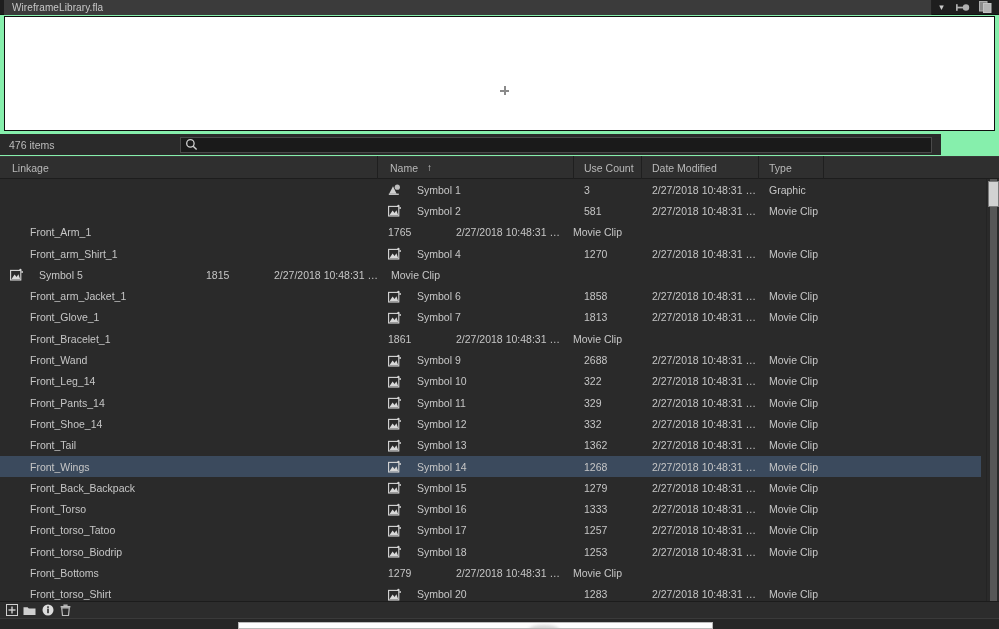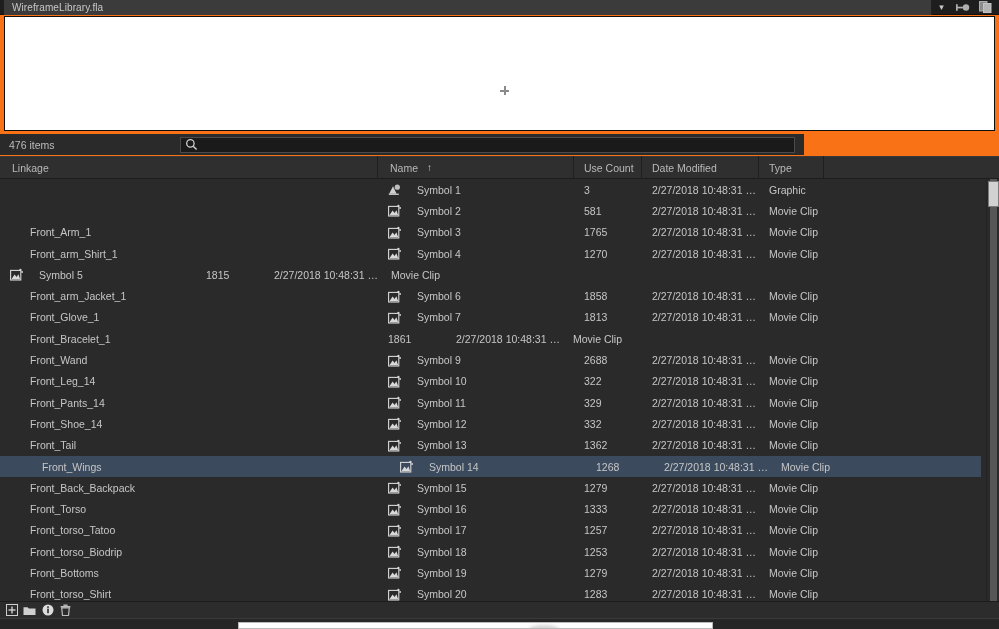--- a/index.html
+++ b/index.html
@@ -10,21 +10,21 @@
     overflow: hidden;
     background: #1c1c1c;
     font-family: "Liberation Sans", sans-serif;
     -webkit-font-smoothing: antialiased;
   }
 
   #app {
     position: relative;
     width: 999px;
     height: 629px;
-    background: #f97316;
+    background: #86efac;
   }
 
   
   .titlebar {
     position: absolute;
     left: 0; top: 0;
     width: 999px; height: 15px;
     background: #1e1e1e;
     display: flex;
     align-items: center;
@@ -79,21 +79,21 @@
     position: absolute;
     background: #8a8a8a;
   }
   .crosshair::before { left: 0; top: 4px; width: 9px; height: 2px; }
   .crosshair::after  { left: 4px; top: 0; width: 2px; height: 9px; }
 
   
   .searchrow {
     position: absolute;
     left: 0; top: 134px;
-    width: 804px; height: 21px;
+    width: 941px; height: 21px;
     background: #2a2a2a;
     display: flex;
     align-items: center;
     gap: 32px;
   }
   .itemcount {
     width: 148px;
     padding-left: 9px;
     color: #bcbcbc;
     font-size: 10.5px;
@@ -166,21 +166,21 @@
     left: 0; top: 0;
     width: 981px;
   }
   .row {
     height: 21.3px;
     display: flex;
     align-items: center;
     font-size: 10.5px;
     color: #c6c6c6;
   }
-  .row.selected { background: #3b4a5d; padding-left: 12px; }
+  .row.selected { background: #3b4a5d; }
   .c {
     height: 21.3px;
     display: flex;
     align-items: center;
     white-space: nowrap;
     overflow: hidden;
   }
   .c-linkage { width: 378px; padding-left: 30px; }
   .c-name    { width: 196px; padding-left: 10px; gap: 16px; }
   .c-use     { width: 68px; padding-left: 10px; }
@@ -342,29 +342,20 @@
               <circle cx="12.1" cy="4.0" r="0.9" fill="#d8d8d8"></circle>
             </svg>
             <span>Symbol 2</span>
           </div>
           <div class="c c-use">581</div>
           <div class="c c-date">2/27/2018 10:48:31 …</div>
           <div class="c c-type">Movie Clip</div>
         </div>
         <div class="row">
           <div class="c c-linkage">Front_Arm_1</div>
-          <div class="c c-name">
-            <svg class="symicon" viewBox="0 0 13 13">
-              <rect x="0.6" y="2.4" width="10.2" height="9.6" fill="none" stroke="#d8d8d8" stroke-width="1.1"></rect>
-              <path d="M1.4 11.2 L4.6 6.6 L6.6 9 L8.4 6.2 L10.2 11.2 Z" fill="#d8d8d8"></path>
-              <circle cx="10.4" cy="1.9" r="1.1" fill="#d8d8d8"></circle>
-              <circle cx="12.1" cy="4.0" r="0.9" fill="#d8d8d8"></circle>
-            </svg>
-            <span>Symbol 3</span>
-          </div>
           <div class="c c-use">1765</div>
           <div class="c c-date">2/27/2018 10:48:31 …</div>
           <div class="c c-type">Movie Clip</div>
         </div>
         <div class="row">
           <div class="c c-linkage">Front_arm_Shirt_1</div>
           <div class="c c-name">
             <svg class="symicon" viewBox="0 0 13 13">
               <rect x="0.6" y="2.4" width="10.2" height="9.6" fill="none" stroke="#d8d8d8" stroke-width="1.1"></rect>
               <path d="M1.4 11.2 L4.6 6.6 L6.6 9 L8.4 6.2 L10.2 11.2 Z" fill="#d8d8d8"></path>
@@ -572,29 +563,20 @@
               <circle cx="12.1" cy="4.0" r="0.9" fill="#d8d8d8"></circle>
             </svg>
             <span>Symbol 18</span>
           </div>
           <div class="c c-use">1253</div>
           <div class="c c-date">2/27/2018 10:48:31 …</div>
           <div class="c c-type">Movie Clip</div>
         </div>
         <div class="row">
           <div class="c c-linkage">Front_Bottoms</div>
-          <div class="c c-name">
-            <svg class="symicon" viewBox="0 0 13 13">
-              <rect x="0.6" y="2.4" width="10.2" height="9.6" fill="none" stroke="#d8d8d8" stroke-width="1.1"></rect>
-              <path d="M1.4 11.2 L4.6 6.6 L6.6 9 L8.4 6.2 L10.2 11.2 Z" fill="#d8d8d8"></path>
-              <circle cx="10.4" cy="1.9" r="1.1" fill="#d8d8d8"></circle>
-              <circle cx="12.1" cy="4.0" r="0.9" fill="#d8d8d8"></circle>
-            </svg>
-            <span>Symbol 19</span>
-          </div>
           <div class="c c-use">1279</div>
           <div class="c c-date">2/27/2018 10:48:31 …</div>
           <div class="c c-type">Movie Clip</div>
         </div>
         <div class="row">
           <div class="c c-linkage">Front_torso_Shirt</div>
           <div class="c c-name">
             <svg class="symicon" viewBox="0 0 13 13">
               <rect x="0.6" y="2.4" width="10.2" height="9.6" fill="none" stroke="#d8d8d8" stroke-width="1.1"></rect>
               <path d="M1.4 11.2 L4.6 6.6 L6.6 9 L8.4 6.2 L10.2 11.2 Z" fill="#d8d8d8"></path>

